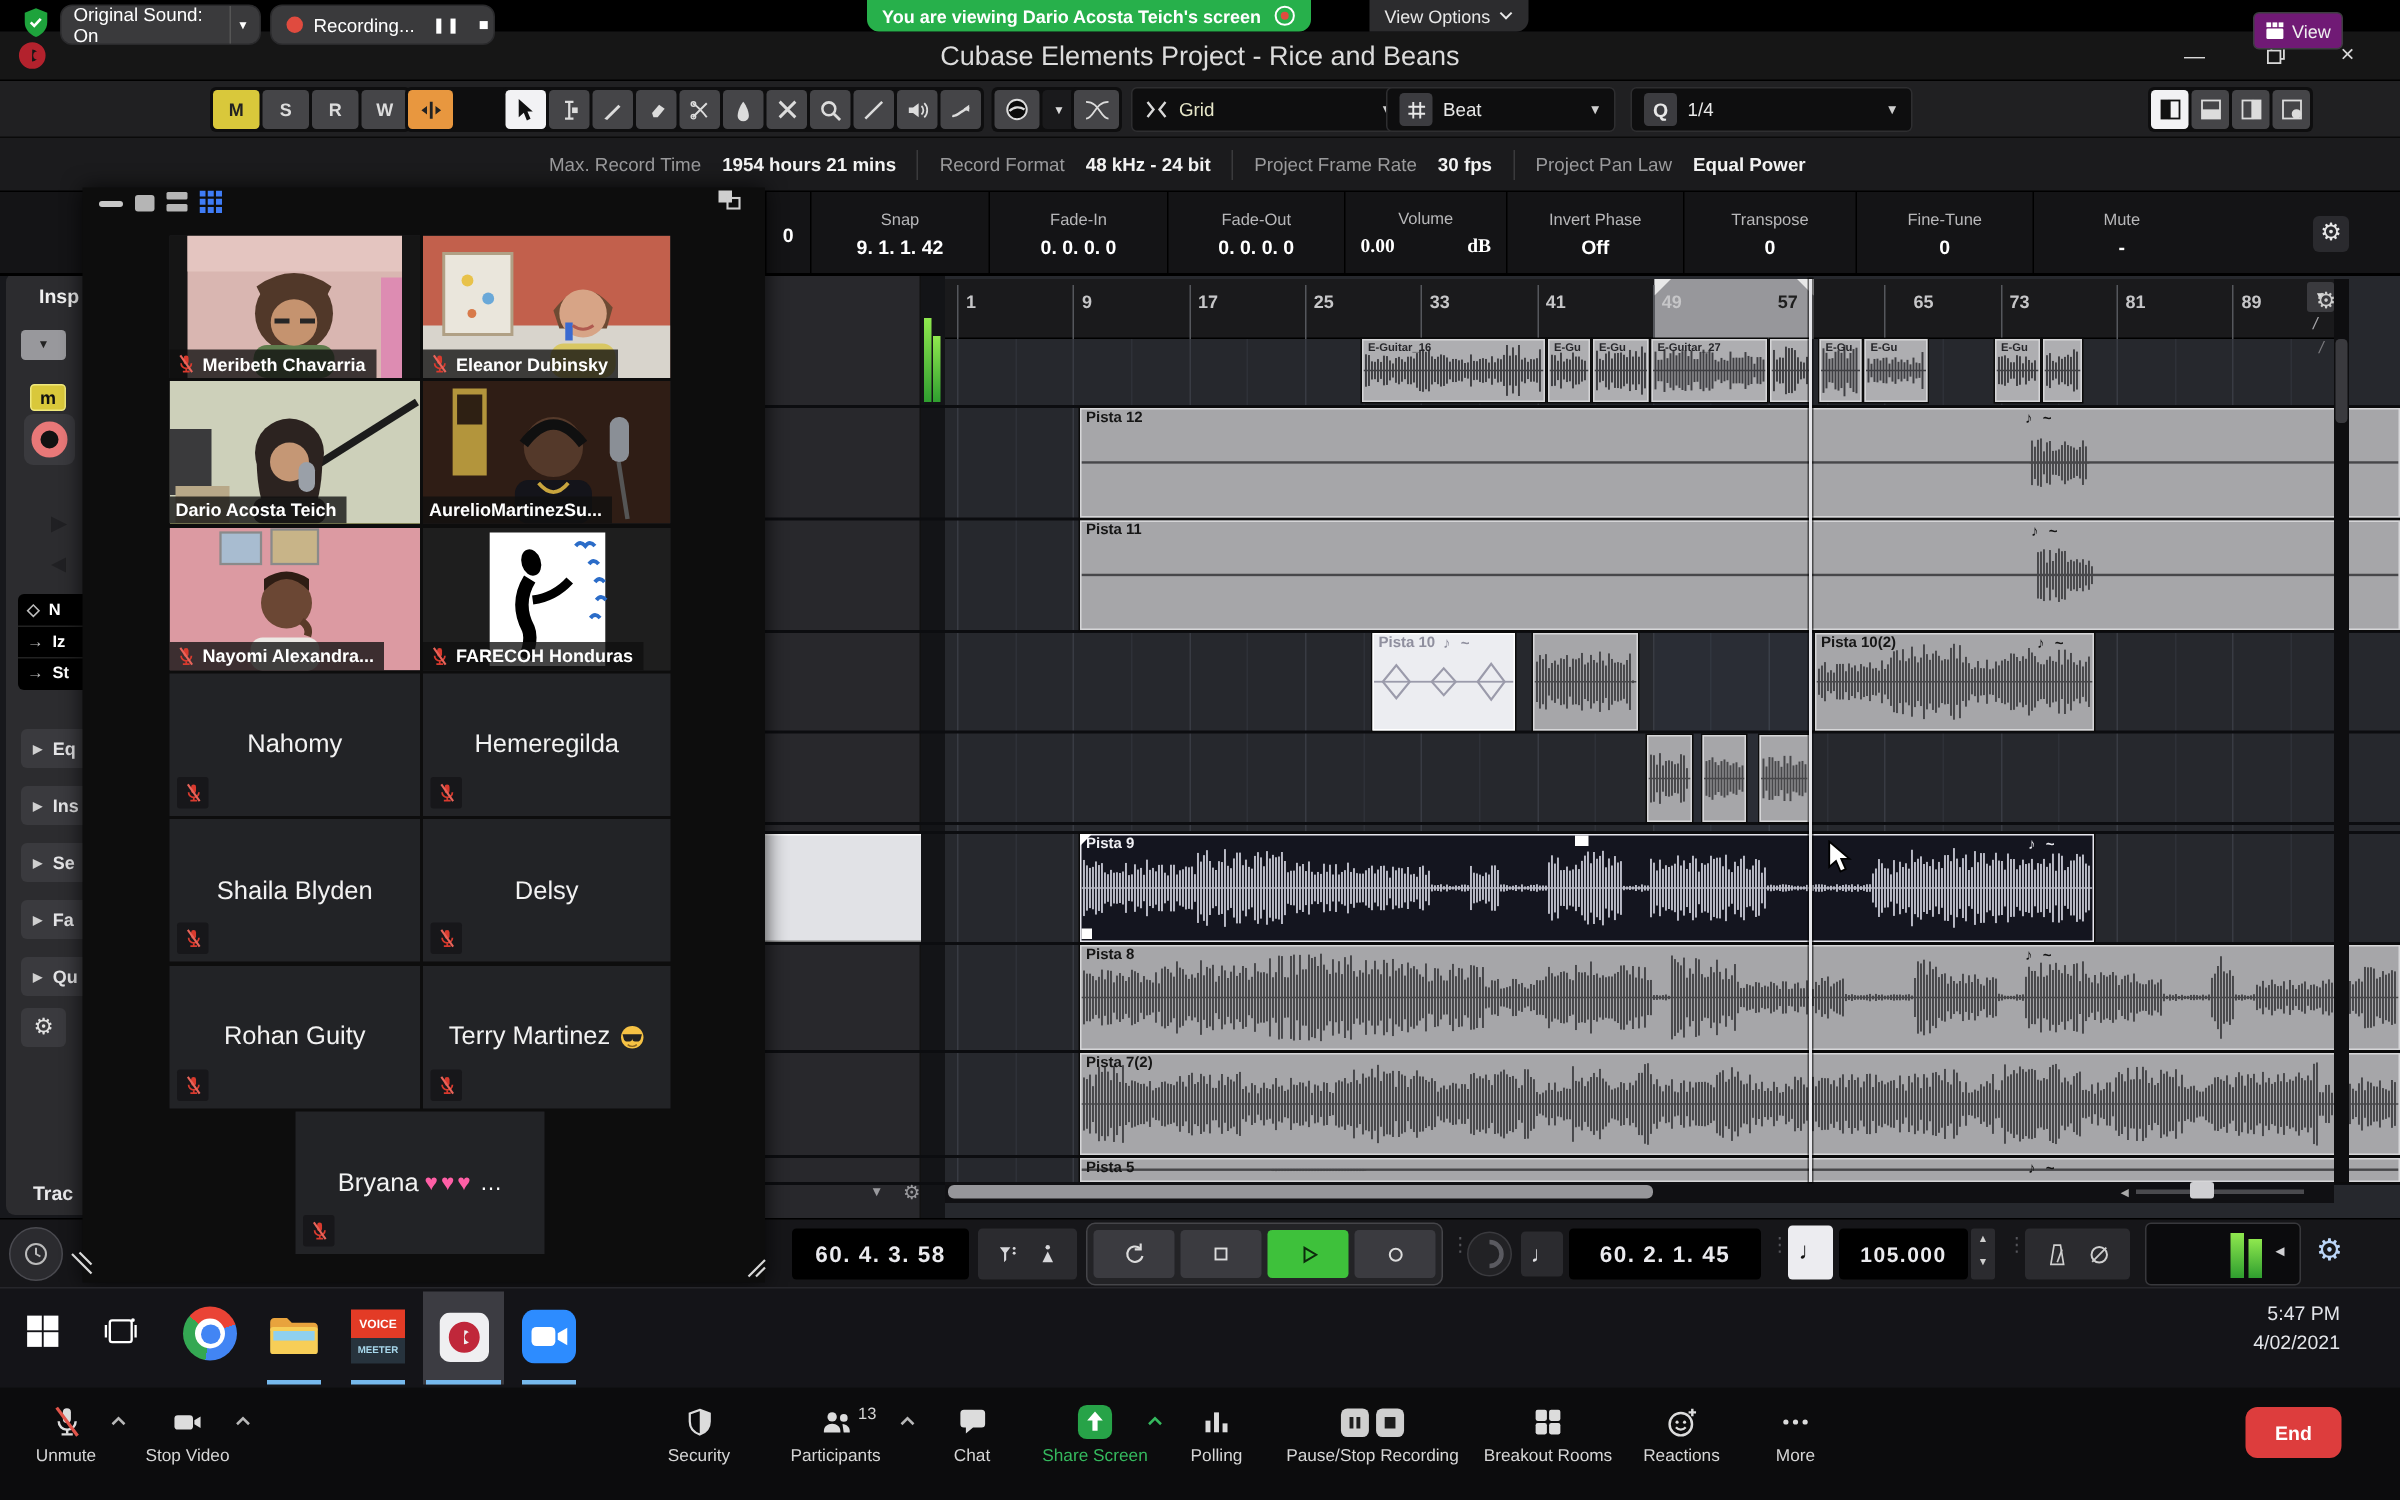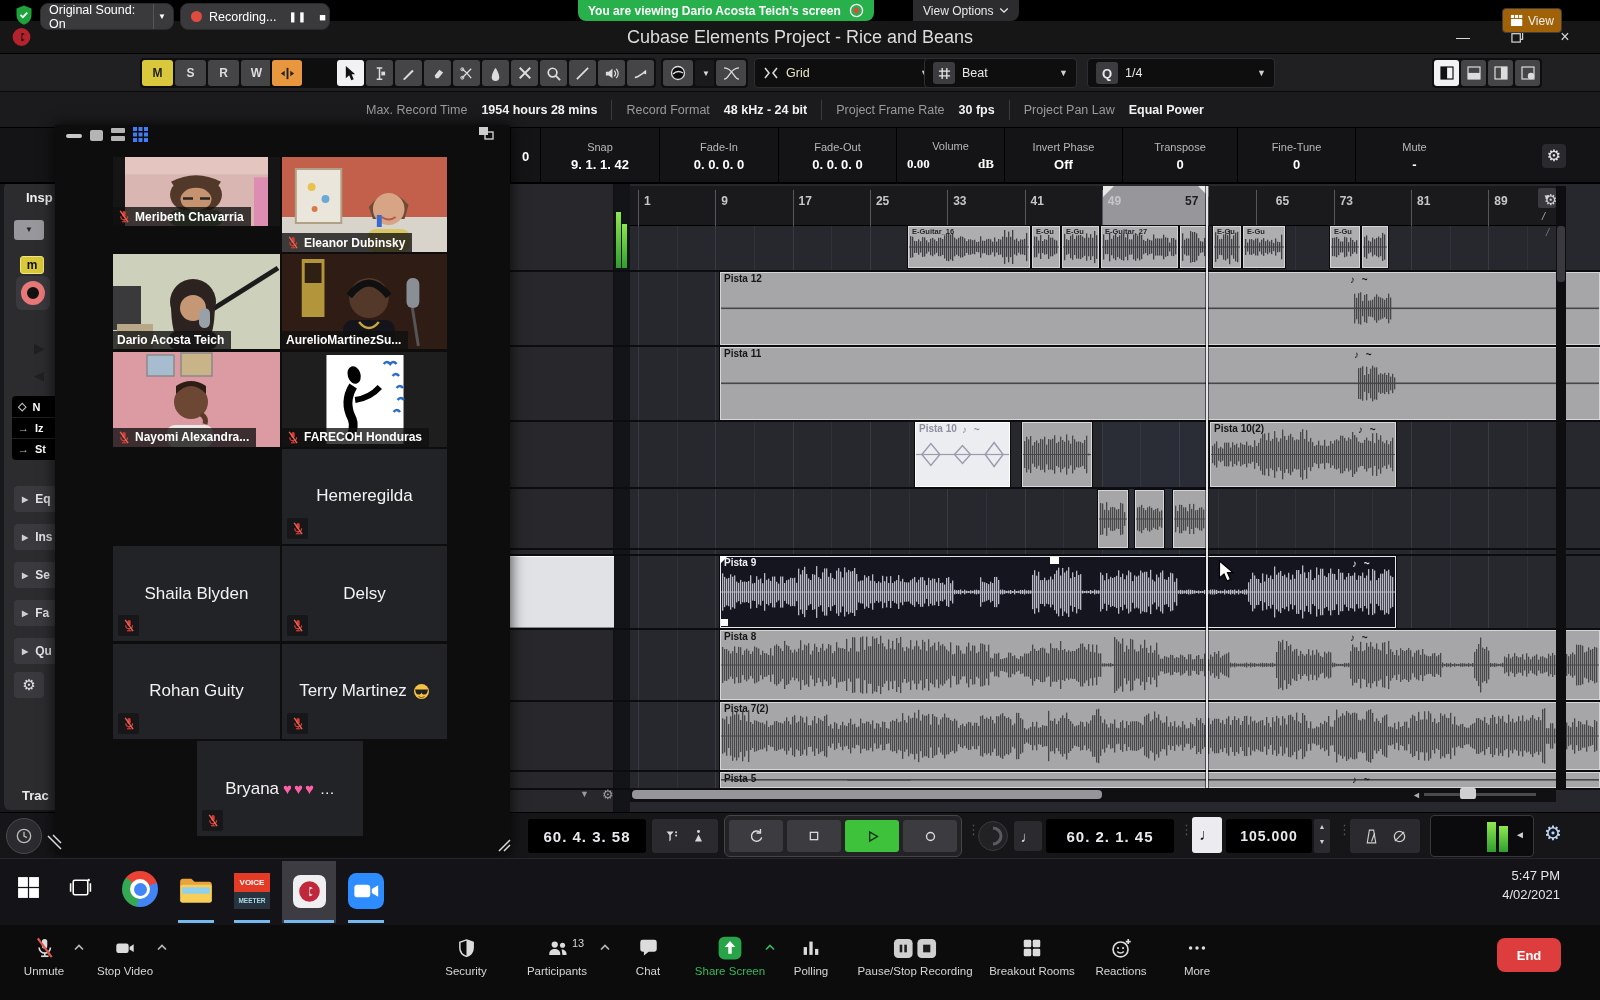--- a/index.html
+++ b/index.html
@@ -9,21 +9,21 @@
 .flex{display:flex;align-items:center}
 svg{display:block}
 .fill{width:100%;height:100%}
 
 
 #zm-top{left:0;top:0;width:1600px;height:21px;background:#000;z-index:60}
 .zpill{top:3px;height:27px;background:#3a3a3c;border:1px solid #2a2a2c;border-radius:8px;color:#fff;font-size:12.5px;display:flex;align-items:center;z-index:61}
 .zpill .divider{width:1px;height:100%;background:#555;margin:0 4px}
 #zm-banner{left:578px;top:0;height:21px;background:#27b04b;border-radius:0 0 8px 8px;color:#fff;font-size:12px;font-weight:bold;display:flex;align-items:center;padding:0 10px;gap:8px;z-index:61}
 #zm-viewopts{left:913px;top:0;height:21px;background:#2c2c2e;border-radius:0 0 8px 0;color:#e8e8e8;font-size:12px;display:flex;align-items:center;padding:0 10px;gap:6px;z-index:61}
-#zm-viewbtn{left:1502px;top:8px;width:60px;height:25px;background:#a16207;border:1px solid #3d3d40;border-radius:4px;color:#f0f0f0;font-size:12px;display:flex;align-items:center;gap:5px;padding:0 7px;z-index:62}
+#zm-viewbtn{left:1502px;top:8px;width:60px;height:25px;background:#701a75;border:1px solid #3d3d40;border-radius:4px;color:#f0f0f0;font-size:12px;display:flex;align-items:center;gap:5px;padding:0 7px;z-index:62}
 
 
 #cu-title{left:0;top:21px;width:1600px;height:33px;background:#161616;border-bottom:1px solid #000;z-index:5}
 #cu-title .title{width:100%;text-align:center;line-height:33px;color:#dcdcdc;font-size:18px}
 .winbtn{top:27px;width:22px;height:20px;color:#d8d8d8;font-size:14px;text-align:center;line-height:20px;z-index:6}
 
 
 #cu-toolbar{left:0;top:54px;width:1600px;height:38px;background:#202022;border-bottom:1px solid #0a0a0a;z-index:5}
 .tgroup{top:58px;height:30px;background:#0e0e0f;border-radius:4px;display:flex;align-items:center;padding:0 2px;gap:2px;z-index:6}
 .tbtn{height:26px;border-radius:3px;background:#454548;color:#dcdcdc;font-size:12px;font-weight:bold;display:flex;align-items:center;justify-content:center}
@@ -147,21 +147,21 @@
     <svg width="13" height="13" viewBox="0 0 14 14">
         <circle cx="7" cy="7" r="5" fill="none" stroke="#d8d8d8" stroke-width="1.4"></circle>
         <path d="M2 12L12 2" stroke="#d8d8d8" stroke-width="1.2"></path>
       </svg>
   </div>
 
   <div id="cu-status" class="abs">
       <div class="flex" style="height: 36px; padding-left: 366px;">
         <div class="st-item">
           <div class="st-label">Max. Record Time</div>
-          <div class="st-value">1954 hours 28 mins</div>
+          <div class="st-value">1954 hours 21 mins</div>
         </div>
         <div class="st-sep"></div>
         <div class="st-item">
           <div class="st-label">Record Format</div>
           <div class="st-value">48 kHz - 24 bit</div>
         </div>
         <div class="st-sep"></div>
         <div class="st-item">
           <div class="st-label">Project Frame Rate</div>
           <div class="st-value">30 fps</div>
@@ -2520,21 +2520,21 @@
       <div class="abs ghead" style="left: 440px; top: 711px; width: 16px; height: 16px;">
         <svg width="16" height="16" viewBox="0 0 16 16">
           <path d="M4 15L15 4M9 15l6-6" stroke="#d8d8d8" stroke-width="1.5"></path>
         </svg>
       </div>
       <div class="abs ghead" style="left: -8px; top: 707px; width: 18px; height: 18px;">
         <svg width="18" height="18" viewBox="0 0 18 18">
           <path d="M14 17L1 4M14 11l-8-8" stroke="#d8d8d8" stroke-width="1.5"></path>
         </svg>
       </div>
-      <div class="tile" style="left: 58px; top: 32px; width: 167px; height: 69px;">
+      <div class="tile" style="left: 58px; top: 32px; width: 167px; height: 95px;">
         <svg class="fill" viewBox="0 0 167 95" preserveAspectRatio="none">
           <rect width="167" height="95" fill="#151515"></rect>
           <rect x="12" width="143" height="95" fill="#d9b6b1"></rect>
           <rect x="12" width="143" height="24" fill="#e4c5c0"></rect>
           <rect x="141" y="28" width="14" height="67" fill="#dd8cb2"></rect>
           <path d="M58 34q25-18 50 0l-7 14h-36z" fill="#513829"></path>
           <circle cx="83" cy="52" r="26" fill="#513829"></circle>
           <rect x="56" y="73" width="54" height="22" rx="9" fill="#5f7c4d"></rect>
           <circle cx="83" cy="58" r="15.5" fill="#c5936f"></circle>
           <path d="M70 57h10m7 0h10" stroke="#262626" stroke-width="3.4" fill="none"></path>
@@ -2656,20 +2656,34 @@
               <rect x="9.3" y="2.5" width="5.6" height="10.2" rx="2.8" fill="#d93a2e"></rect>
               <path d="M6.4 11.5a5.9 5.9 0 0 0 11.8 0" fill="none" stroke="#d93a2e" stroke-width="2"></path>
               <line x1="12.3" y1="17.6" x2="12.3" y2="21" stroke="#d93a2e" stroke-width="2"></line>
               <line x1="8.4" y1="21" x2="16.2" y2="21" stroke="#d93a2e" stroke-width="2"></line>
               <line x1="5.5" y1="2.5" x2="19" y2="21.5" stroke="#e8645a" stroke-width="2.4"></line>
             </svg>
           </span>
           <span>FARECOH Honduras</span>
         </div>
       </div>
+      <div class="tile" style="left: 58px; top: 323.9px; width: 167px; height: 95px;">
+        <div class="tile-name-center">
+          <span>Nahomy</span>
+        </div>
+        <div class="mic-badge">
+          <svg width="14" height="15" viewBox="0 0 24 24">
+            <rect x="9.3" y="2.5" width="5.6" height="10.2" rx="2.8" fill="#d93a2e"></rect>
+            <path d="M6.4 11.5a5.9 5.9 0 0 0 11.8 0" fill="none" stroke="#d93a2e" stroke-width="2"></path>
+            <line x1="12.3" y1="17.6" x2="12.3" y2="21" stroke="#d93a2e" stroke-width="2"></line>
+            <line x1="8.4" y1="21" x2="16.2" y2="21" stroke="#d93a2e" stroke-width="2"></line>
+            <line x1="5.5" y1="2.5" x2="19" y2="21.5" stroke="#e8645a" stroke-width="2.4"></line>
+          </svg>
+        </div>
+      </div>
       <div class="tile" style="left: 227px; top: 323.9px; width: 165px; height: 95px;">
         <div class="tile-name-center">
           <span>Hemeregilda</span>
         </div>
         <div class="mic-badge">
           <svg width="14" height="15" viewBox="0 0 24 24">
             <rect x="9.3" y="2.5" width="5.6" height="10.2" rx="2.8" fill="#d93a2e"></rect>
             <path d="M6.4 11.5a5.9 5.9 0 0 0 11.8 0" fill="none" stroke="#d93a2e" stroke-width="2"></path>
             <line x1="12.3" y1="17.6" x2="12.3" y2="21" stroke="#d93a2e" stroke-width="2"></line>
             <line x1="8.4" y1="21" x2="16.2" y2="21" stroke="#d93a2e" stroke-width="2"></line>

